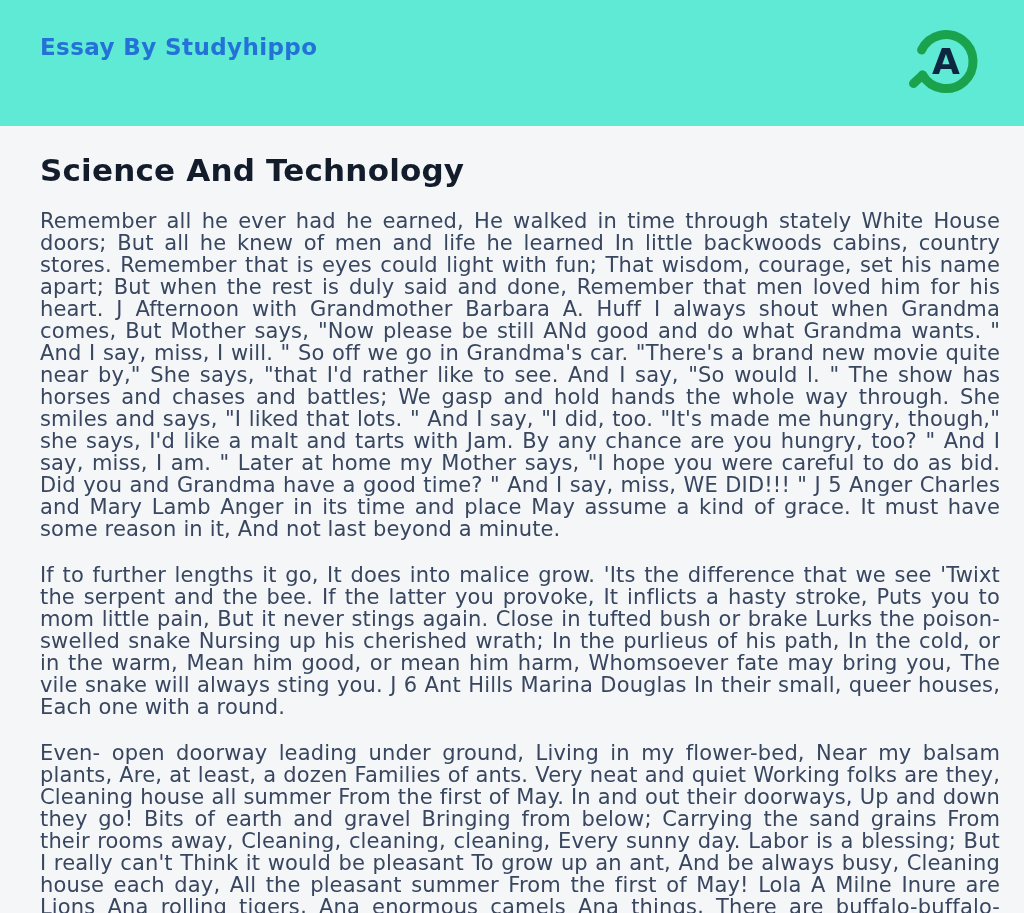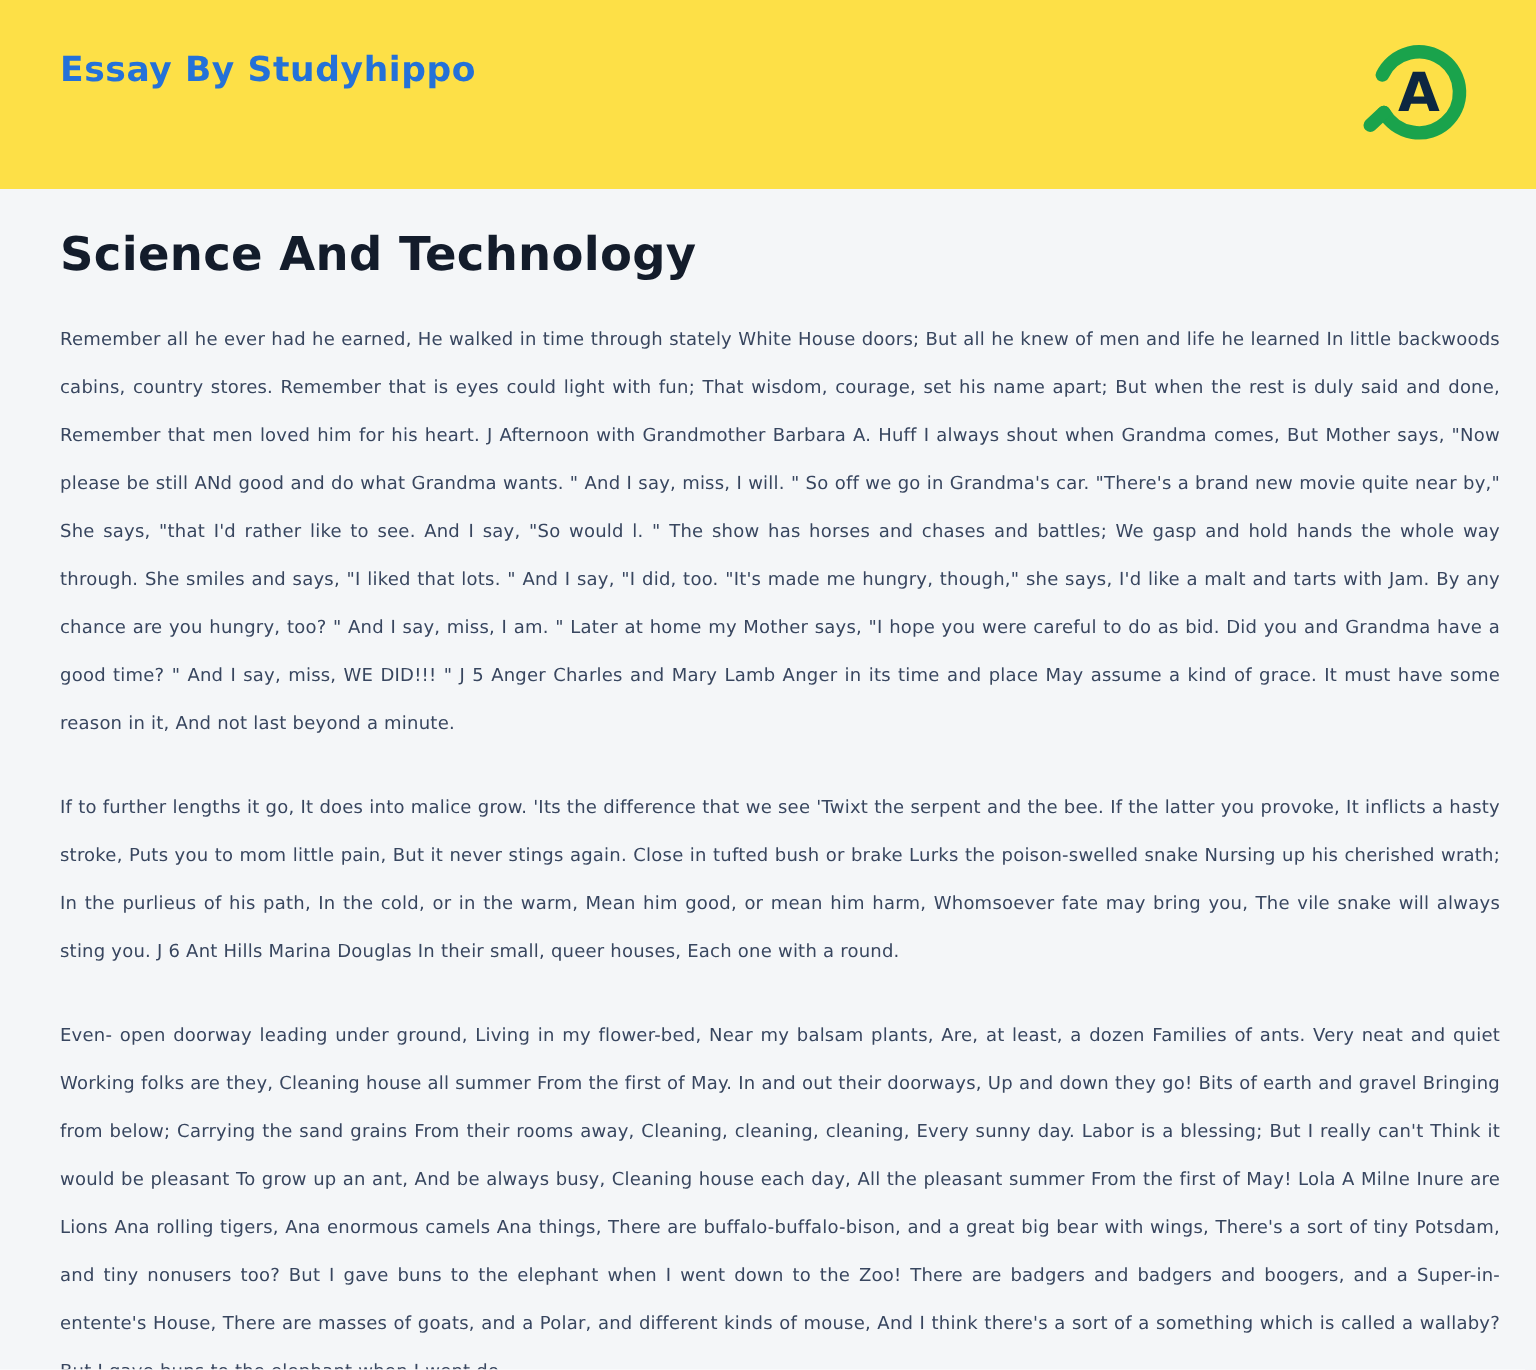--- a/index.html
+++ b/index.html
@@ -8,21 +8,21 @@
     font-family:"DejaVu Sans","Liberation Sans",sans-serif;
     background:#ffffff;
     overflow:hidden;
   }
   .page {
     width:1024px; height:913px;
     display:flex; flex-direction:column;
     background:var(--main-bg,#f4f6f8);
   }
   .header {
-    background:#fde047;
+    background:#5eead4;
     padding:34px 40px 26px 40px;
     display:flex;
     justify-content:space-between;
     align-items:flex-start;
     flex:0 0 auto;
   }
   .brand {
     color:var(--accent-blue,#2471d8);
     font-size:23px;
     font-weight:700;
@@ -47,22 +47,22 @@
     overflow:hidden;
   }
   .title {
     font-size:31px;
     font-weight:700;
     color:var(--title-color,#131c2b);
     letter-spacing:0.2px;
     margin-bottom:22px;
   }
   .para {
-    font-size:12px;
-    line-height:32px;
+    font-size:21px;
+    line-height:22px;
     color:var(--body-color,#38465f);
     text-align:justify;
     margin-bottom:24px;
     letter-spacing:0.15px;
   }
   .logo text {
     font-family:"DejaVu Sans","Liberation Sans",sans-serif;
     font-weight:700;
   }
 </style>

